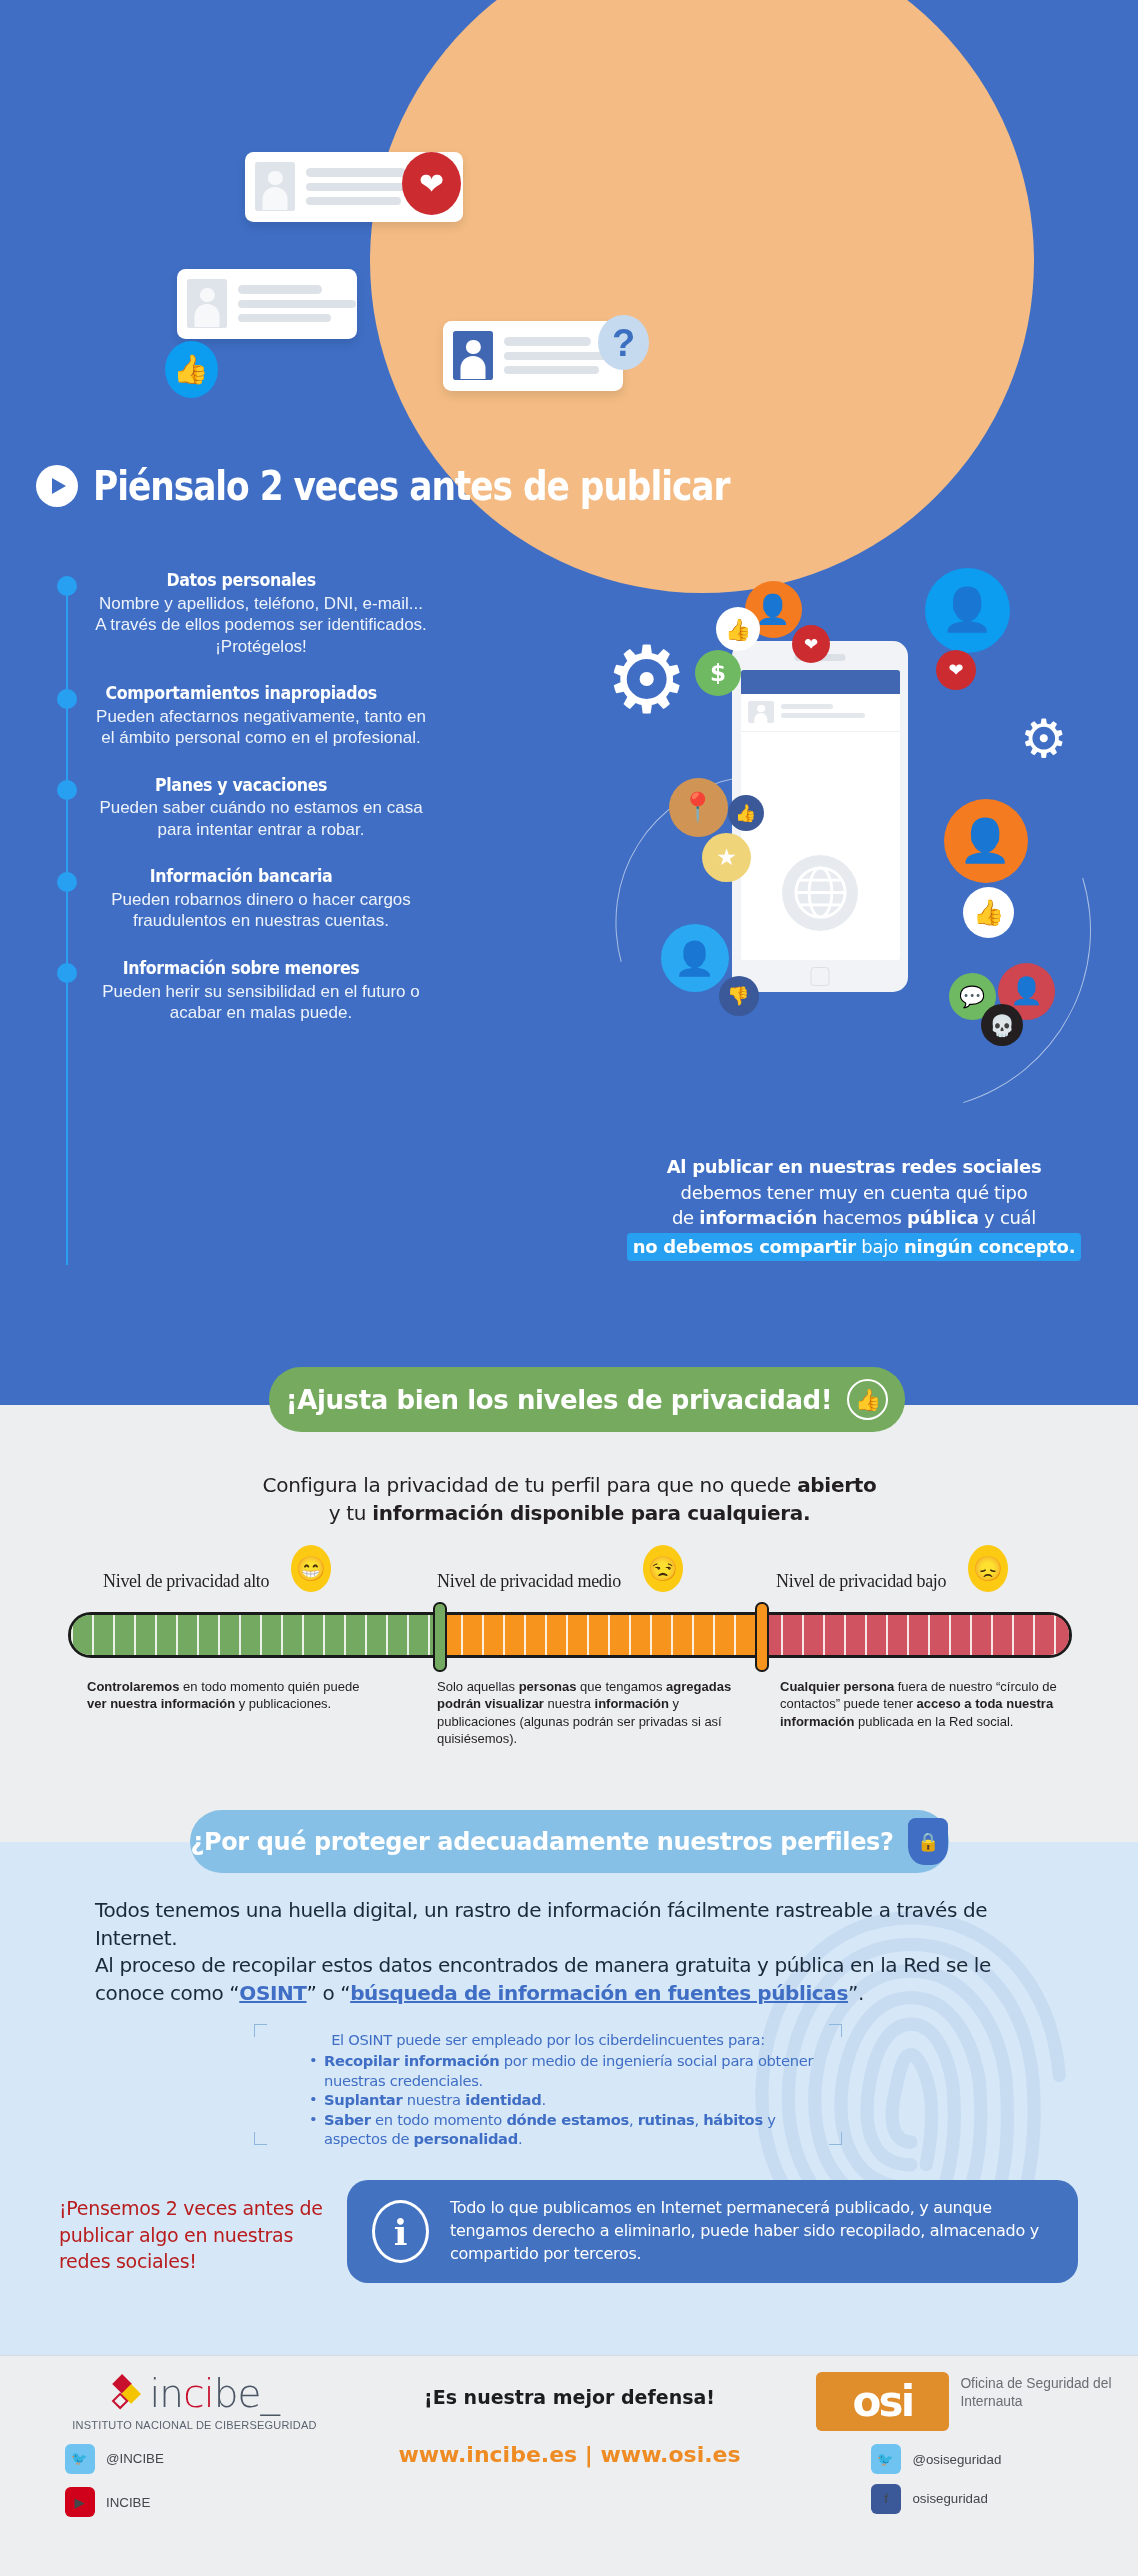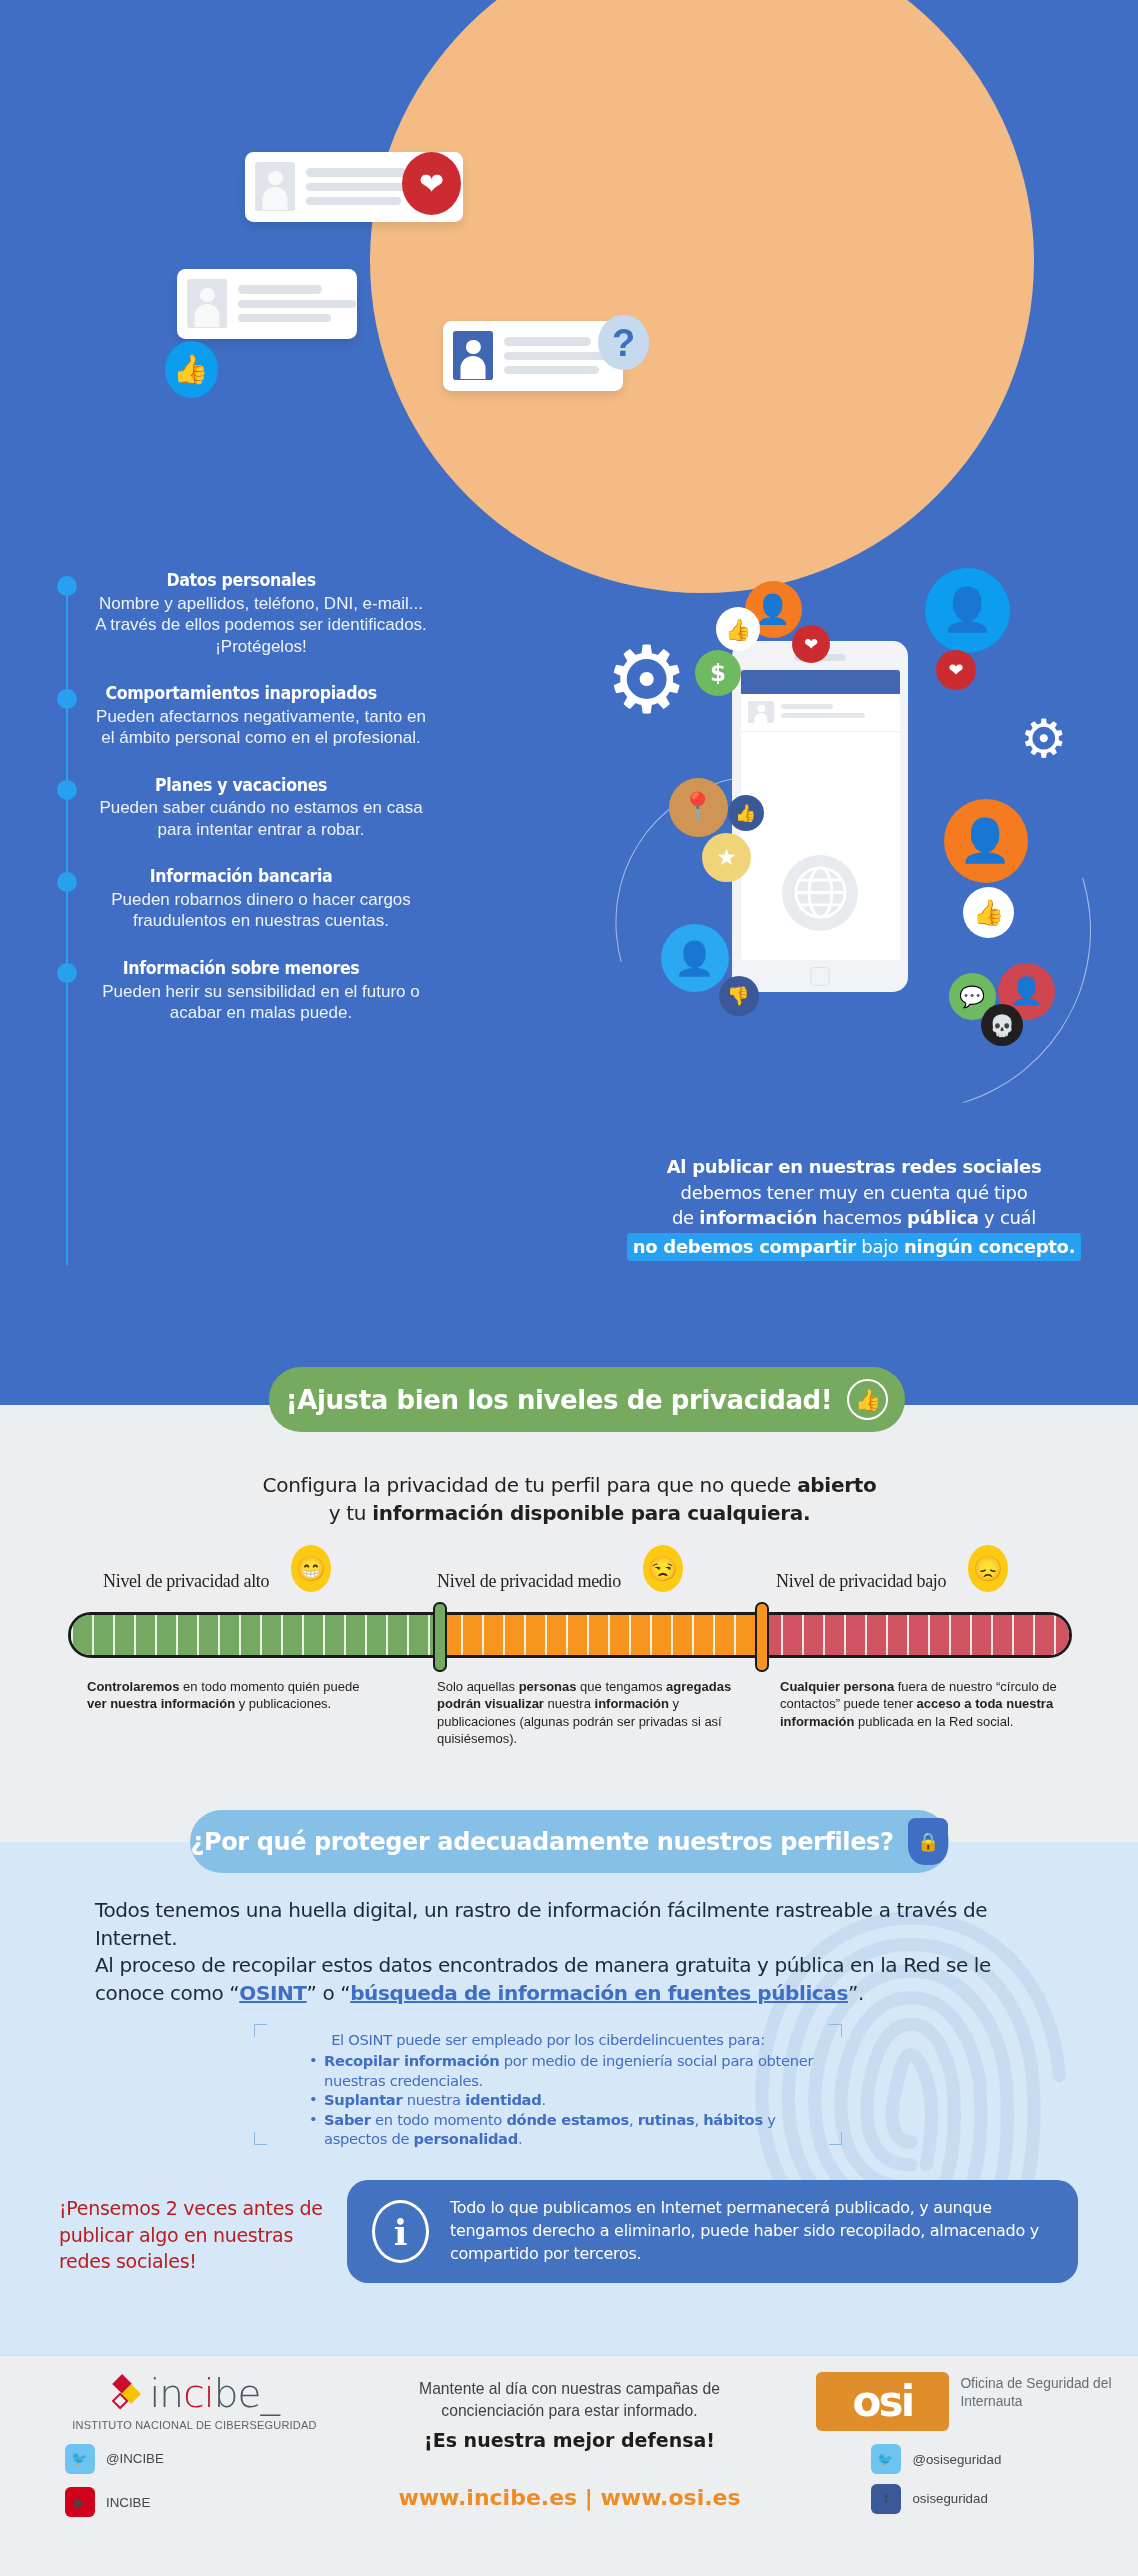--- a/index.html
+++ b/index.html
@@ -557,20 +557,26 @@
     <div class="card card3">
       <div class="ava blue"></div>
       <div class="lines">
           <div class="ln"></div>
           <div class="ln"></div>
           <div class="ln"></div>
         </div>
     </div>
     <div class="badge-circle q-badge">?</div>
 
+    <div class="title-row">
+      <span class="play-icon">
+          <i></i>
+        </span>
+      <span class="main-title">Piénsalo 2 veces antes de publicar</span>
+    </div>
 
     <div class="bullets">
       <div class="bullet-line"></div>
 
       <div class="bullet">
         <span class="dot"></span>
         <h3>Datos personales</h3>
         <p>Nombre y apellidos, teléfono, DNI, e-mail... A través de ellos podemos ser identificados. ¡Protégelos!</p>
       </div>
       <div class="bullet">
@@ -761,21 +767,20 @@
         <span class="sq tw">🐦</span>
         <span>@INCIBE</span>
       </div>
       <div class="social-row">
         <span class="sq yt">▶</span>
         <span>INCIBE</span>
       </div>
     </div>
 
     <div class="footer-center">
-      <div class="l1">Mantente al día con nuestras campañas de concienciación para estar informado.</div>
       <div class="l2">¡Es nuestra mejor defensa!</div>
       <div class="urls">www.incibe.es | www.osi.es</div>
     </div>
 
     <div class="osi-block">
       <div class="osi-top">
         <span class="osi-logo">osi</span>
         <span class="osi-sub">Oficina de Seguridad del Internauta</span>
       </div>
       <div class="osi-social">

